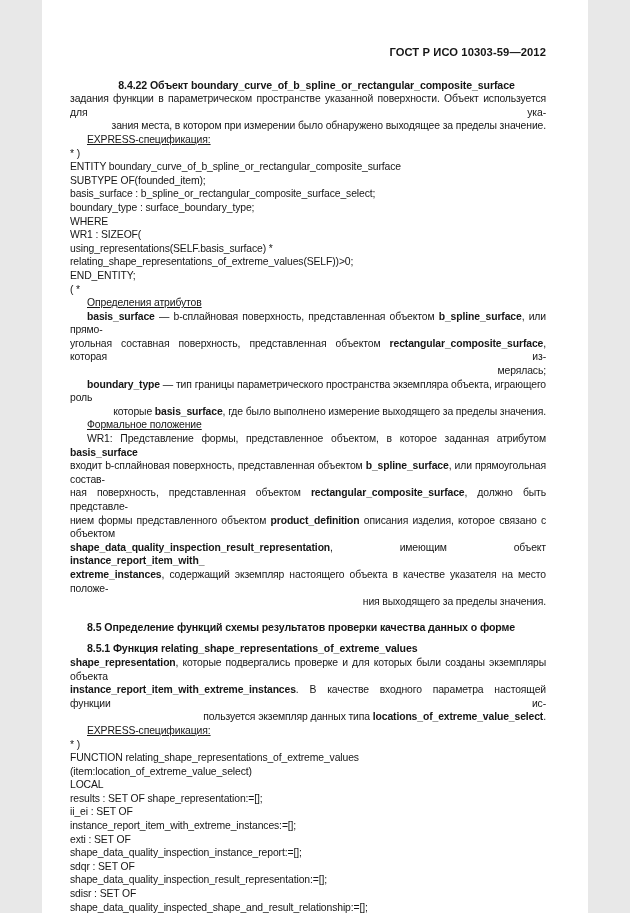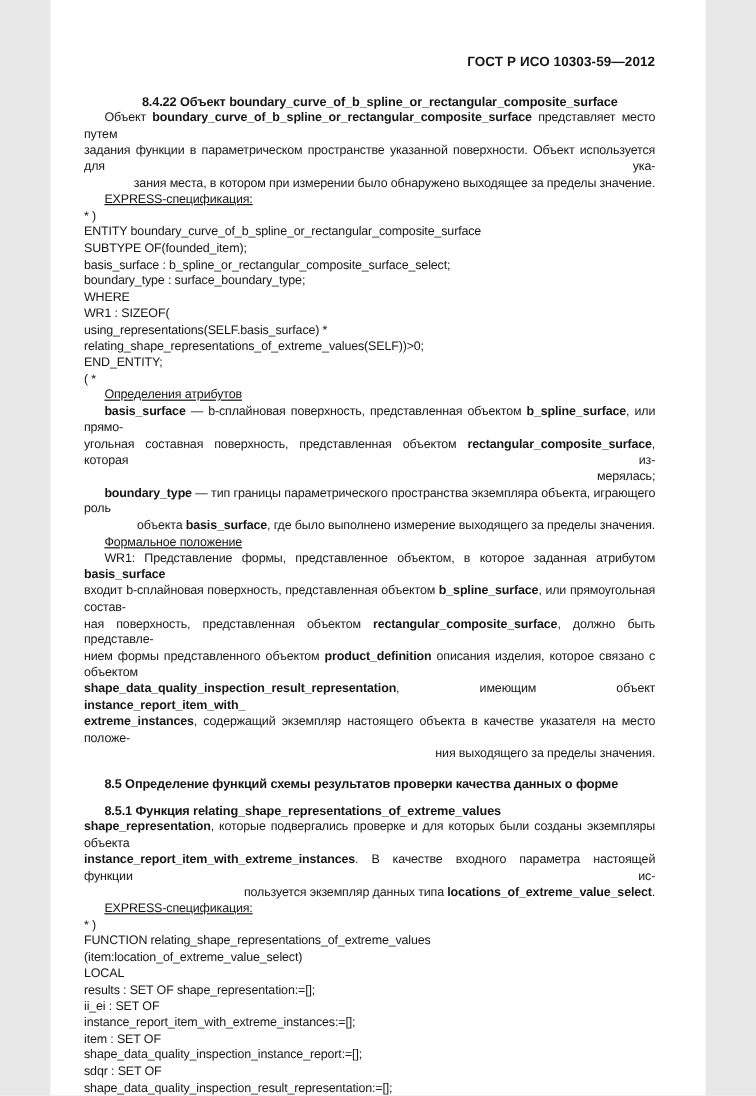--- a/index.html
+++ b/index.html
@@ -38,21 +38,20 @@
 <body>
 
 <div class="page">
   <div class="content">
 
     <div class="running-header">ГОСТ Р ИСО 10303-59—2012</div>
 
     <div class="sec-heading h8422">8.4.22 Объект boundary_curve_of_b_spline_or_rectangular_composite_surface</div>
 
     <div class="para">
-        <div class="line indent just"><span>Объект </span><b>boundary_curve_of_b_spline_or_rectangular_composite_surface</b><span> представляет место путем</span></div>
         <div class="line just"><span>задания функции в параметрическом пространстве указанной поверхности. Объект используется для ука-</span></div>
         <div class="line"><span>зания места, в котором при измерении было обнаружено выходящее за пределы значение.</span></div>
       </div>
 
     <div class="ulabel"><span>EXPRESS-спецификация:</span></div>
 
     <div class="code">
         <div class="line"><span>* )</span></div>
         <div class="line"><span>ENTITY boundary_curve_of_b_spline_or_rectangular_composite_surface</span></div>
         <div class="line"><span>SUBTYPE OF(founded_item);</span></div>
@@ -69,21 +68,21 @@
     <div class="ulabel"><span>Определения атрибутов</span></div>
 
     <div class="para">
         <div class="line indent just"><b>basis_surface</b><span> — b-сплайновая поверхность, представленная объектом </span><b>b_spline_surface</b><span>, или прямо-</span></div>
         <div class="line just"><span>угольная составная поверхность, представленная объектом </span><b>rectangular_composite_surface</b><span>, которая из-</span></div>
         <div class="line"><span>мерялась;</span></div>
       </div>
 
     <div class="para">
         <div class="line indent just"><b>boundary_type</b><span> — тип границы параметрического пространства экземпляра объекта, играющего роль</span></div>
-        <div class="line"><span>объекта </span><b>basis_surface</b><span>, где было выполнено измерение выходящего за пределы значения.</span></div>
+        <div class="line"><span>которые </span><b>basis_surface</b><span>, где было выполнено измерение выходящего за пределы значения.</span></div>
       </div>
 
     <div class="ulabel"><span>Формальное положение</span></div>
 
     <div class="para">
         <div class="line indent just"><span>WR1: Представление формы, представленное объектом, в которое заданная атрибутом </span><b>basis_surface</b></div>
         <div class="line just"><span>входит b-сплайновая поверхность, представленная объектом </span><b>b_spline_surface</b><span>, или прямоугольная состав-</span></div>
         <div class="line just"><span>ная поверхность, представленная объектом </span><b>rectangular_composite_surface</b><span>, должно быть представле-</span></div>
         <div class="line just"><span>нием формы представленного объектом </span><b>product_definition</b><span> описания изделия, которое связано с объектом</span></div>
         <div class="line just"><b>shape_data_quality_inspection_result_representation</b><span>, имеющим объект </span><b>instance_report_item_with_</b></div>
@@ -104,21 +103,21 @@
     <div class="ulabel"><span>EXPRESS-спецификация:</span></div>
 
     <div class="code">
         <div class="line"><span>* )</span></div>
         <div class="line"><span>FUNCTION relating_shape_representations_of_extreme_values</span></div>
         <div class="line"><span>(item:location_of_extreme_value_select)</span></div>
         <div class="line"><span>LOCAL</span></div>
         <div class="line"><span>results : SET OF shape_representation:=[];</span></div>
         <div class="line"><span>ii_ei : SET OF</span></div>
         <div class="line"><span>instance_report_item_with_extreme_instances:=[];</span></div>
-        <div class="line"><span>item : SET OF</span></div>
+        <div class="line"><span>exti : SET OF</span></div>
         <div class="line"><span>shape_data_quality_inspection_instance_report:=[];</span></div>
         <div class="line"><span>sdqr : SET OF</span></div>
         <div class="line"><span>shape_data_quality_inspection_result_representation:=[];</span></div>
         <div class="line"><span>sdisr : SET OF</span></div>
         <div class="line"><span>shape_data_quality_inspected_shape_and_result_relationship:=[];</span></div>
         <div class="line"><span>END_LOCAL,</span></div>
       </div>
 
     <div class="page-number">161</div>
 

